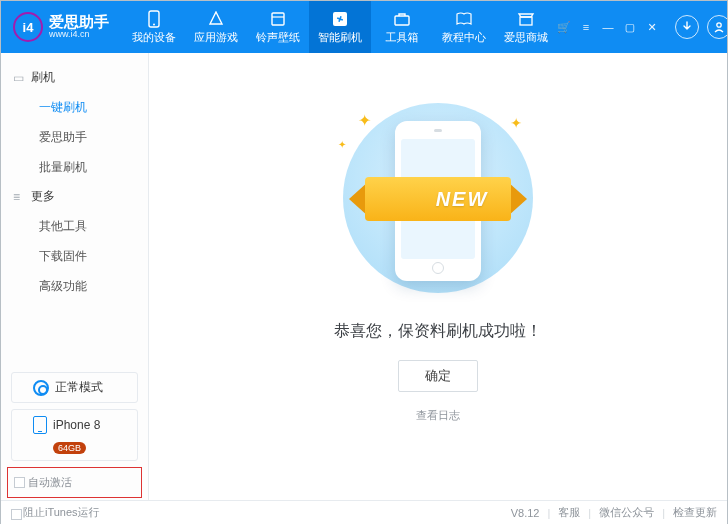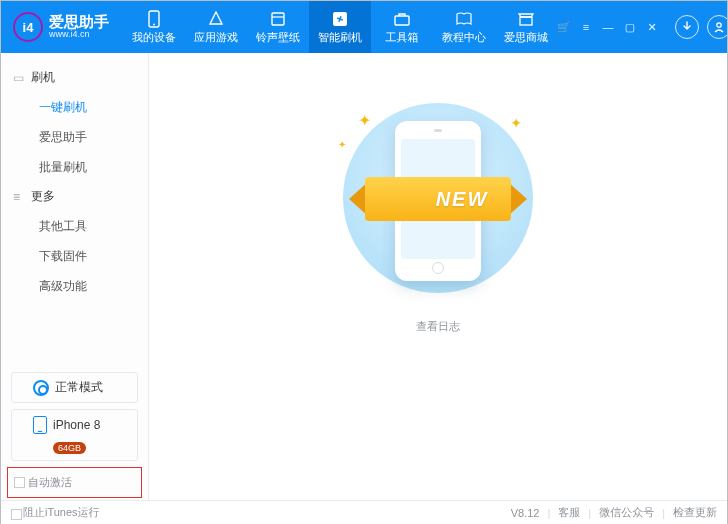--- a/index.html
+++ b/index.html
@@ -220,20 +220,22 @@
         <span class="star s3">✦</span>
         <div class="phone">
             <div class="phone-screen"></div>
           </div>
         <div class="ribbon">
           <div class="ribbon-tail l"></div>
           <div class="ribbon-tail r"></div>
           <div class="ribbon-body">NEW</div>
         </div>
       </div>
+      <div class="success-text">恭喜您，保资料刷机成功啦！</div>
+      <button class="ok-btn">确定</button>
       <div class="log-link">查看日志</div>
     </div>
   </div>
 
   <div class="footer">
     <label>
       <span class="chk"></span>
       <span>阻止iTunes运行</span>
     </label>
     <div class="right">

